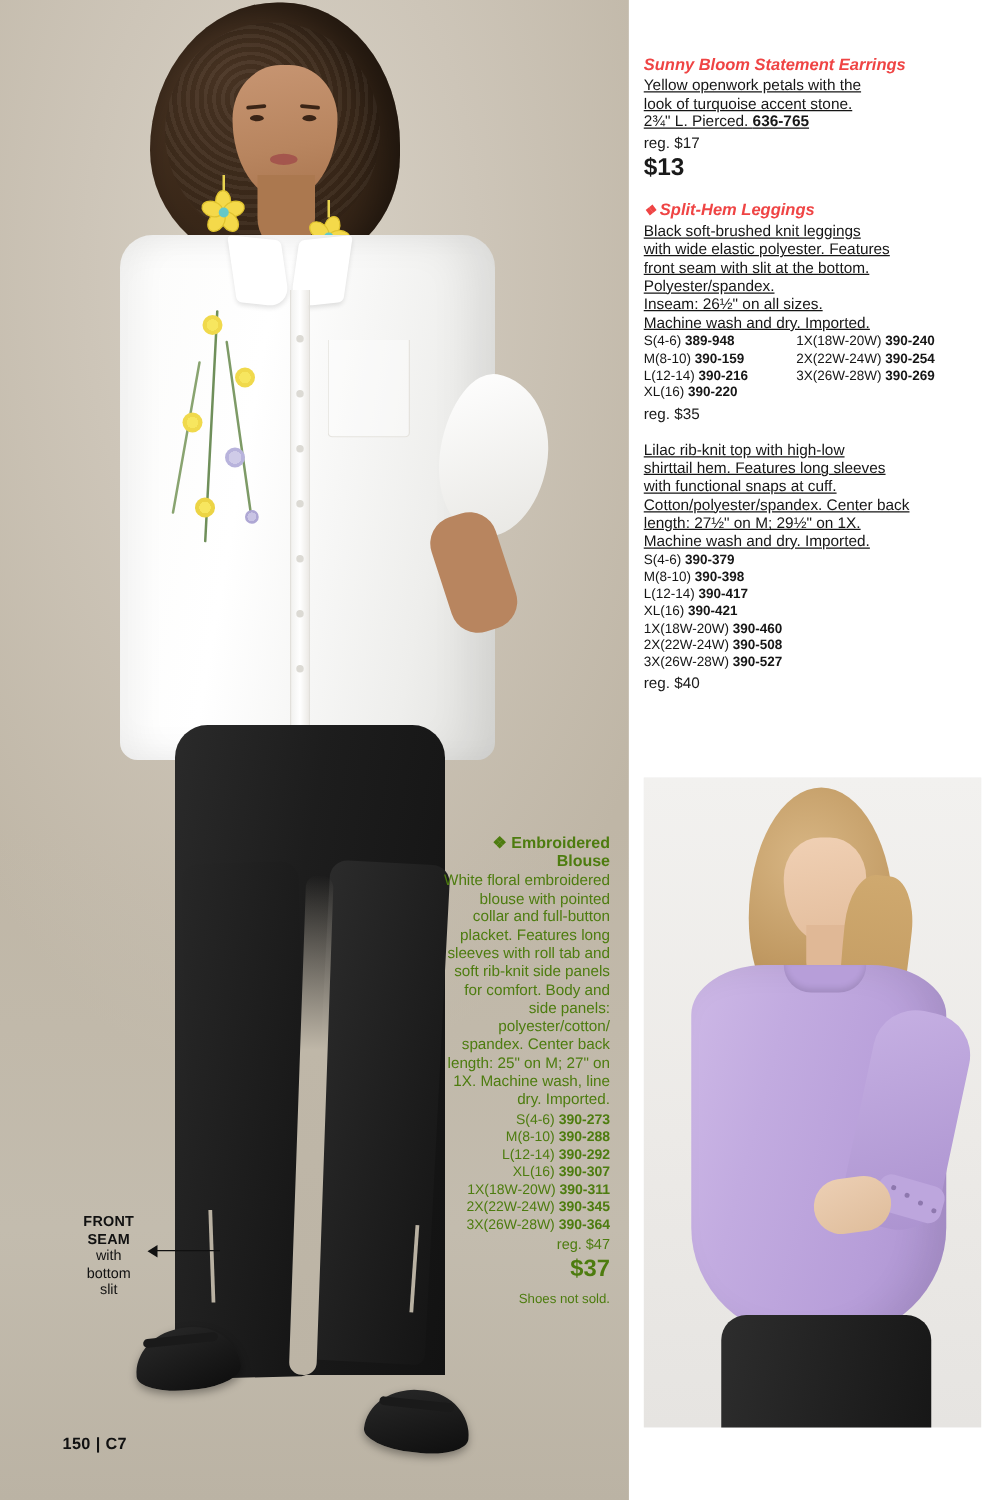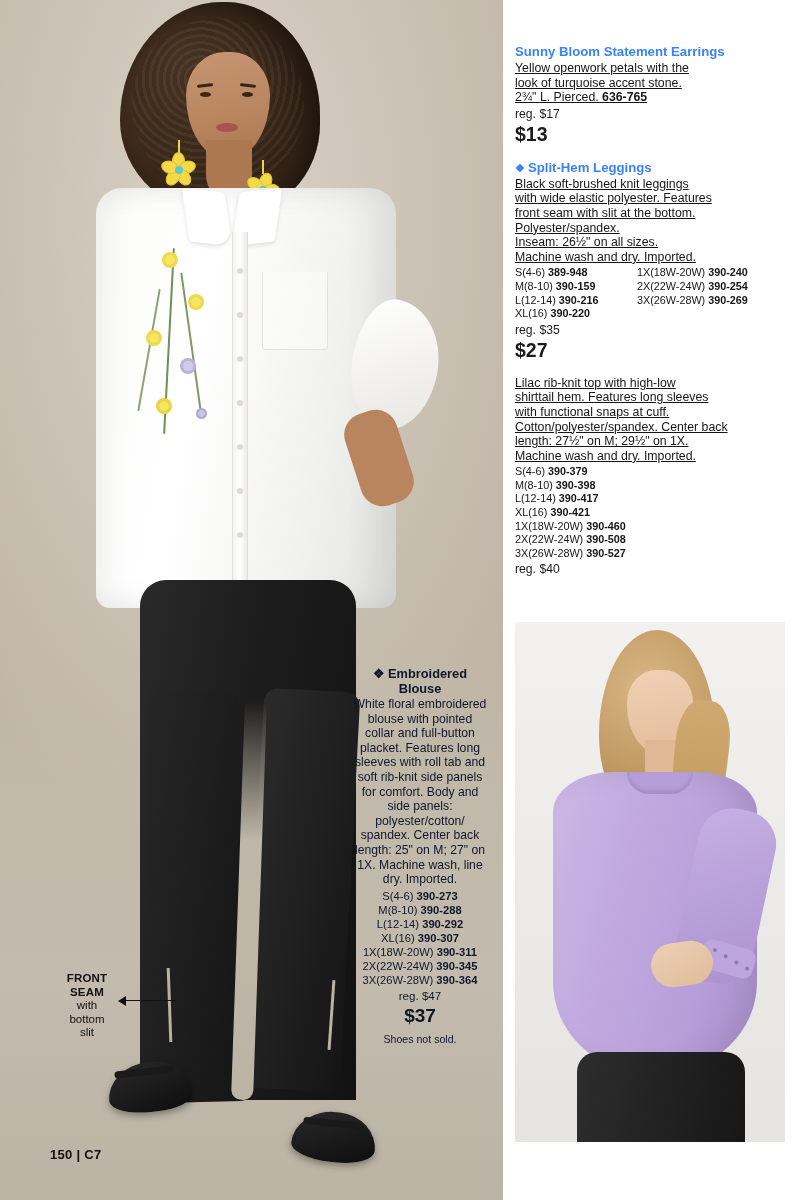--- a/index.html
+++ b/index.html
@@ -170,24 +170,24 @@
     position:absolute; left: 118px; top: 996px; width: 0; height: 0;
     border-top: 5px solid transparent; border-bottom: 5px solid transparent;
     border-right: 8px solid #111;
   }
 
   
   .blouse-copy {
     position: absolute;
     left: 352px; top: 666px;
     width: 136px;
-    text-align: center;
+    text-align: right;
     font-size: 12.2px;
     line-height: 14.6px;
-    color: #0f172a;
+    color: #4d7c0f;
   }
   .blouse-copy .head { font-weight: bold; font-size: 12.8px; line-height: 15px; }
   .blouse-copy .desc { margin-top: 1px; }
   .blouse-copy .sizes { margin-top: 2px; font-size: 11.2px; line-height: 14px; }
   .blouse-copy .sizes b { font-weight: bold; }
   .blouse-copy .reg { font-size: 11.6px; margin-top: 1px; }
   .blouse-copy .price { font-weight: bold; font-size: 19px; line-height: 22px; margin-top: 2px; }
   .blouse-copy .note { font-size: 10.6px; margin-top: 5px; }
 
   
@@ -195,21 +195,22 @@
     position: absolute;
     left: 515px; top: 44px;
     width: 256px;
   }
   .item { margin-bottom: 14px; }
   .item h3 {
     margin: 0 0 1px 0;
     font-size: 13.2px;
     line-height: 16px;
     font-weight: bold;
-    color: #3b82f6;
+    color: #ef4444;
+    font-style: italic;
   }
   .item .body {
     font-size: 12.3px;
     line-height: 14.6px;
     color: #161616;
     text-decoration: underline;
   }
   .item .body .line { display: block; }
   .sizes-grid {
     margin-top: 2px;
@@ -480,21 +481,20 @@
         <div>
           <span>XL(16)</span>
           <b>390-220</b>
         </div>
         <div>
           <span></span>
           <b></b>
         </div>
       </div>
       <div class="reg">reg. $35</div>
-      <div class="price">$27</div>
     </div>
 
     <div class="item">
       <div class="body">
         <span class="line">Lilac rib-knit top with high-low</span>
         <span class="line">shirttail hem. Features long sleeves</span>
         <span class="line">with functional snaps at cuff.</span>
         <span class="line">Cotton/polyester/spandex. Center back</span>
         <span class="line">length: 27½" on M; 29½" on 1X.</span>
         <span class="line">Machine wash and dry. Imported.</span>

